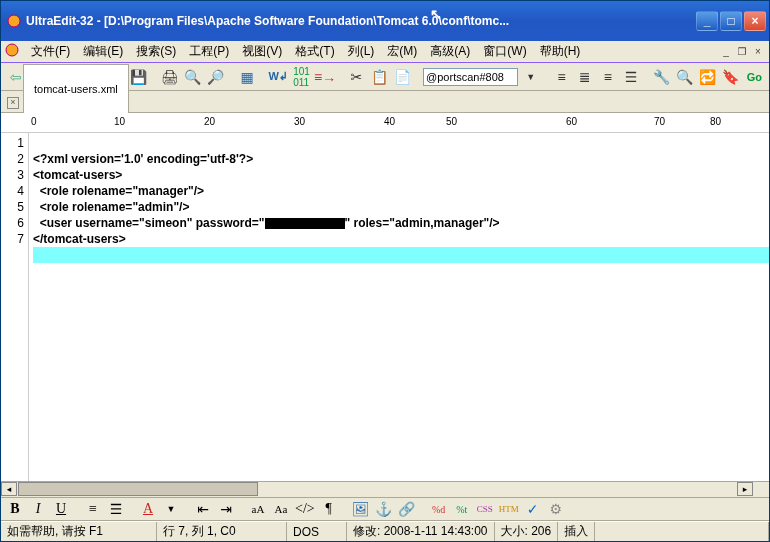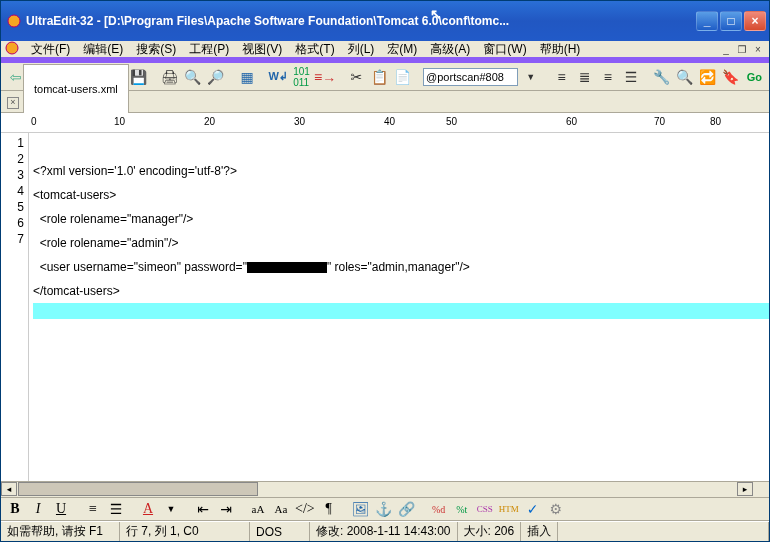--- a/index.html
+++ b/index.html
@@ -8,41 +8,41 @@
 .window { width: 770px; height: 542px; display: flex; flex-direction: column; border: 1px solid #003c74; }
 
 .titlebar { height: 40px; background: linear-gradient(#2a6fd6, #2157c2 50%, #215ac8); display: flex; align-items: center; padding: 0 3px 0 5px; color: #fff; font-weight: bold; font-size: 13px; }
 .titlebar .icon { width: 16px; height: 16px; margin-right: 4px; display:flex;align-items:center;justify-content:center;}
 .titlebar .title-text { flex: 1; white-space: nowrap; overflow: hidden; text-overflow: ellipsis; }
 .titlebar .winbtns { display: flex; gap: 2px; }
 .titlebar .winbtn { width: 22px; height: 20px; border-radius: 3px; display:flex;align-items:center;justify-content:center; color:#fff; font-weight:bold; font-family:Arial; font-size:12px;}
 .winbtn.min,.winbtn.max{background:linear-gradient(#5a9ee6,#1f5dc6);border:1px solid #fff3;}
 .winbtn.close{background:linear-gradient(#f08a7a,#d64a2f);border:1px solid #fff3;}
 
-.menubar { height: 22px; background: #ece9d8; display: flex; align-items: center; padding: 0 4px; gap: 1px; border-bottom:6px solid #8b5cf6;}
+.menubar { height: 22px; background: #ece9d8; display: flex; align-items: center; padding: 0 4px; gap: 1px; border-bottom:1px solid #8b5cf6;}
 .menubar .mi { padding: 2px 5px; border:1px solid transparent; cursor:default;}
 .menubar .right-ctrl{margin-left:auto;display:flex;gap:2px;}
 .menubar .right-ctrl span{width:14px;height:14px;display:flex;align-items:center;justify-content:center;font-size:10px;color:#444;}
 
 .toolbar { height: 28px; background: #ece9d8; display: flex; align-items: center; padding: 0 4px; gap: 2px; border-bottom:1px solid #aca899;}
 .tbtn { width: 22px; height: 22px; display:flex;align-items:center;justify-content:center; border:1px solid transparent; font-size:14px; color:#333;}
 .tsep { width:6px; }
 .tfield { height:18px; border:1px solid #7f9db9; background:#fff; padding:0 2px; font-size:11px; width:95px;}
 
 .tabbar { height: 22px; background:#ece9d8; display:flex; align-items:flex-end; padding-left:6px; border-bottom:1px solid #aca899;}
 .tabx { width:12px;height:12px;border:1px solid #888;font-size:9px;line-height:9px;text-align:center;margin-right:4px;margin-bottom:3px;color:#555;}
 .tab { background:#fff; border:1px solid #aca899; border-bottom:none; padding:18px 10px; font-size:11px; position:relative; top:1px;}
 
 .editor-wrap { flex:1; display:flex; flex-direction:column; background:#fff; min-height:0; }
 .ruler { height:20px; background:#fff; border-bottom:1px solid #ccc; position:relative; font-family:monospace; font-size:10px; overflow:hidden; padding-left:30px;}
 .ruler .num{position:absolute;top:3px;font-size:10px;}
 
 .code-area { flex:1; display:flex; background:#fff; font-family:"Courier New",monospace; font-size:12.5px; overflow:hidden;}
 .gutter { width:28px; border-right:1px solid #ccc; text-align:right; padding:2px 4px 0 0; color:#000; line-height:16px; background:#fff;}
-.code { flex:1; padding:2px 0 0 4px; line-height:24px; white-space:pre; }
+.code { flex:1; padding:2px 0 0 4px; line-height:16px; white-space:pre;font-weight:bold; }
 .code .line{height:16px;}
 .code .cur{background:#7fffff;display:block;width:100%;}
 .blackbox{display:inline-block;background:#000;width:80px;height:11px;vertical-align:middle;}
 
 .hscroll{height:16px;background:#ece9d8;border-top:1px solid #aca899;position:relative;}
 .hscroll .arrow{width:16px;height:14px;background:#ece9d8;border:1px solid #888;position:absolute;top:0;display:flex;align-items:center;justify-content:center;font-size:9px;}
 .hscroll .arrow.l{left:0;} .hscroll .arrow.r{right:16px;}
 .hscroll .thumb{position:absolute;left:17px;top:0;height:14px;width:240px;background:#cdc7b8;border:1px solid #888;}
 
 .formatbar { height:24px; background:#ece9d8; display:flex;align-items:center;padding:0 4px;gap:3px;border-top:1px solid #aca899;border-bottom:1px solid #aca899;}
@@ -207,21 +207,21 @@
     <div class="tsep"></div>
     <div class="fbtn" style="color:#c33;font-size:10px">%d</div>
     <div class="fbtn" style="color:#094;font-size:10px">%t</div>
     <div class="fbtn" style="color:#a3a;font-size:9px">CSS</div>
     <div class="fbtn" style="color:#c80;font-size:9px">HTM</div>
     <div class="fbtn" style="color:#06c">✓</div>
     <div class="fbtn" style="color:#888">⚙</div>
   </div>
 
   <div class="statusbar">
-    <div class="cell" style="width:119px">如需帮助, 请按 F1</div>
+    <div class="cell" style="width:156px">如需帮助, 请按 F1</div>
     <div class="cell" style="width:130px">行 7, 列 1, C0</div>
     <div class="cell" style="width:60px">DOS</div>
     <div class="cell">修改: 2008-1-11 14:43:00</div>
     <div class="cell">大小: 206</div>
     <div class="cell">插入</div>
     <div class="cell flex"></div>
   </div>
 
 </div>
 

